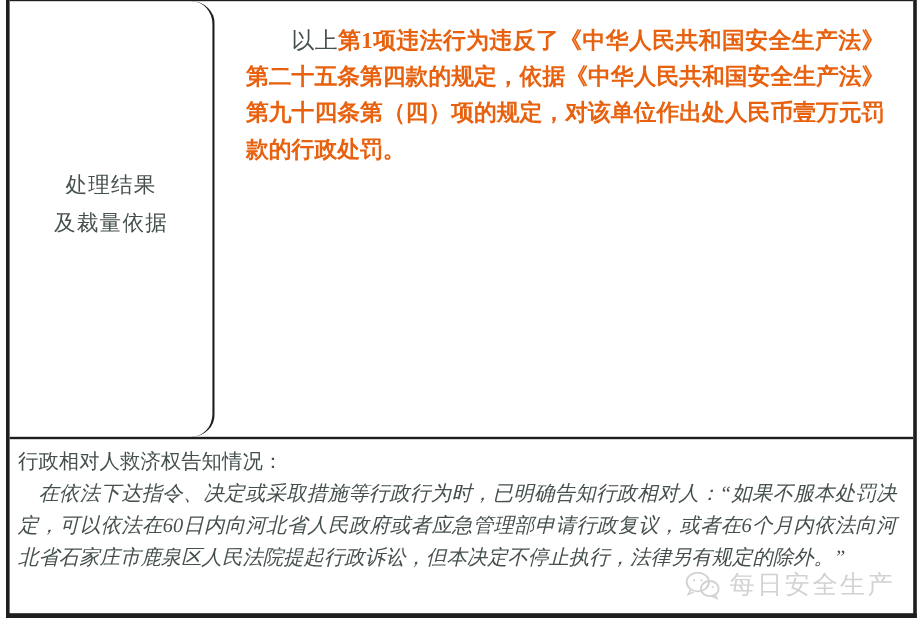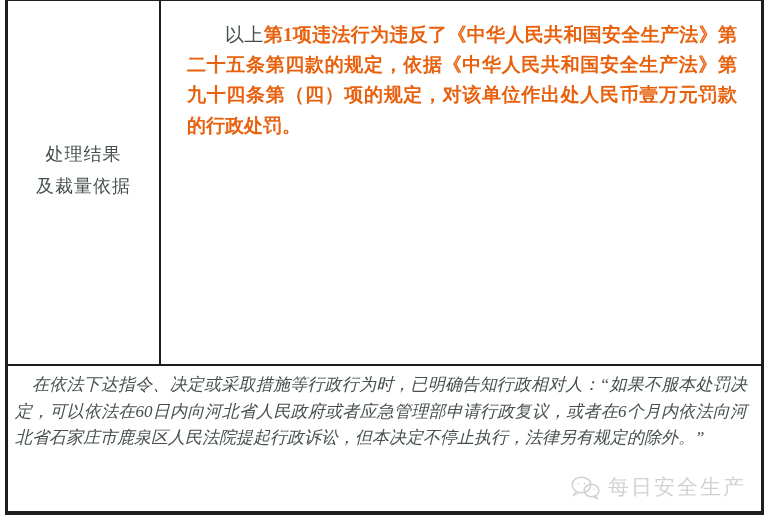--- a/index.html
+++ b/index.html
@@ -26,30 +26,31 @@
     border-right:3px solid var(--border);
     border-bottom:4px solid var(--border);
   }
   .row-top{
     display:flex;
     height:366px;
     border-top:1px solid var(--border);
     border-bottom:2px solid var(--border);
   }
   .cell-label{
-    width:153px;
+    width:171px;
     border-right:2px solid var(--border);
     display:flex;
     flex-direction:column;
     justify-content:center;
     align-items:center;
     padding-bottom:26px;
     font-size:18px;
     line-height:32px;
     letter-spacing:1px;
+    border-radius:19px;
   }
   .cell-content{
     flex:1;
     padding:7px 12px 0 14px;
     font-size:19px;
     line-height:30.2px;
     text-align:justify;
   }
   .cell-content p{
     text-indent:2em;
@@ -92,20 +93,21 @@
         <span>及裁量依据</span>
       </div>
 
       <div class="cell-content">
         <p><span>以上</span><span class="hl">第1项违法行为违反了《中华人民共和国安全生产法》第二十五条第四款的规定，依据《中华人民共和国安全生产法》第九十四条第（四）项的规定，对该单位作出处人民币壹万元罚款的行政处罚。</span></p>
       </div>
 
     </div>
 
     <div class="notice">
+      <span class="notice-heading">行政相对人救济权告知情况：</span>
       <span class="notice-body">在依法下达指令、决定或采取措施等行政行为时，已明确告知行政相对人：“如果不服本处罚决定，可以依法在60日内向河北省人民政府或者应急管理部申请行政复议，或者在6个月内依法向河北省石家庄市鹿泉区人民法院提起行政诉讼，但本决定不停止执行，法律另有规定的除外。”</span>
     </div>
 
   </div>
 
   <div class="watermark">
     <span>
       <svg width="31" height="26" viewBox="0 0 31 26" fill="none" stroke="#d2d2d2" stroke-width="1.6">
         <ellipse cx="11.5" cy="10" rx="9.3" ry="7.8"></ellipse>
         <path d="M5.5 16.5 L3.6 20.4 L8.3 18.2" stroke-width="1.3"></path>

